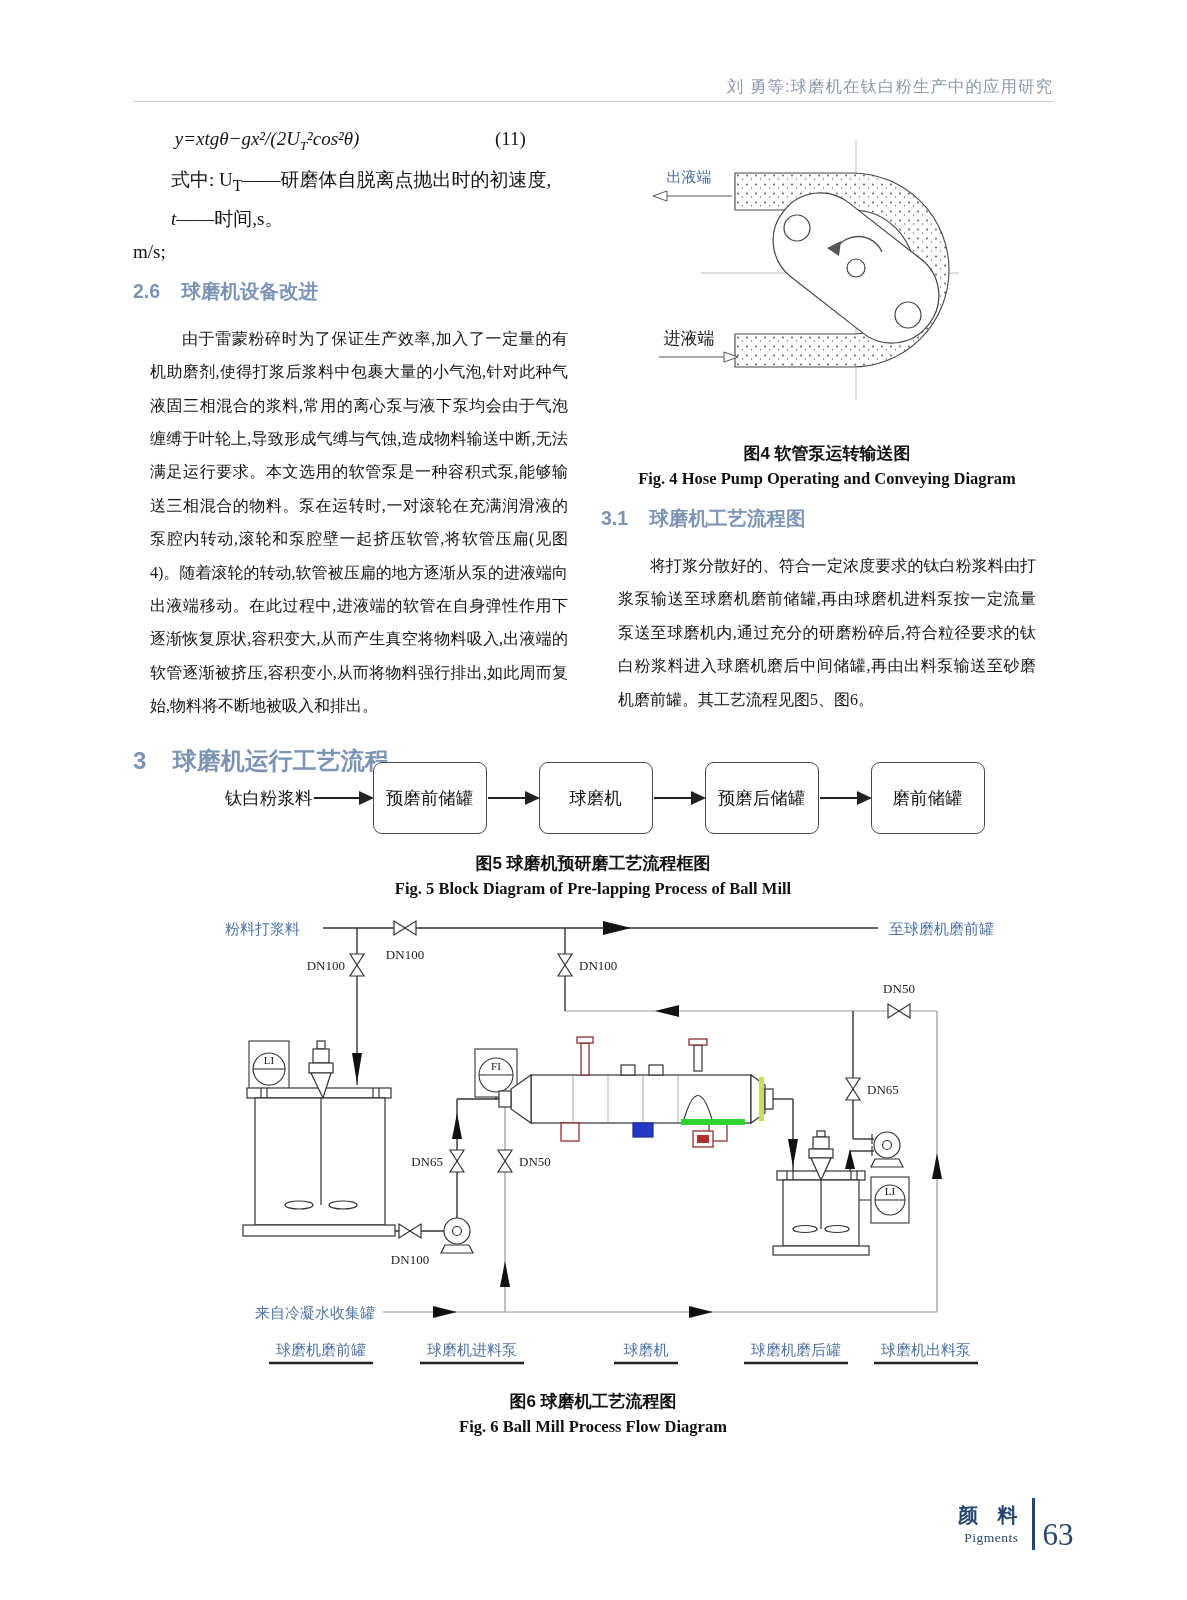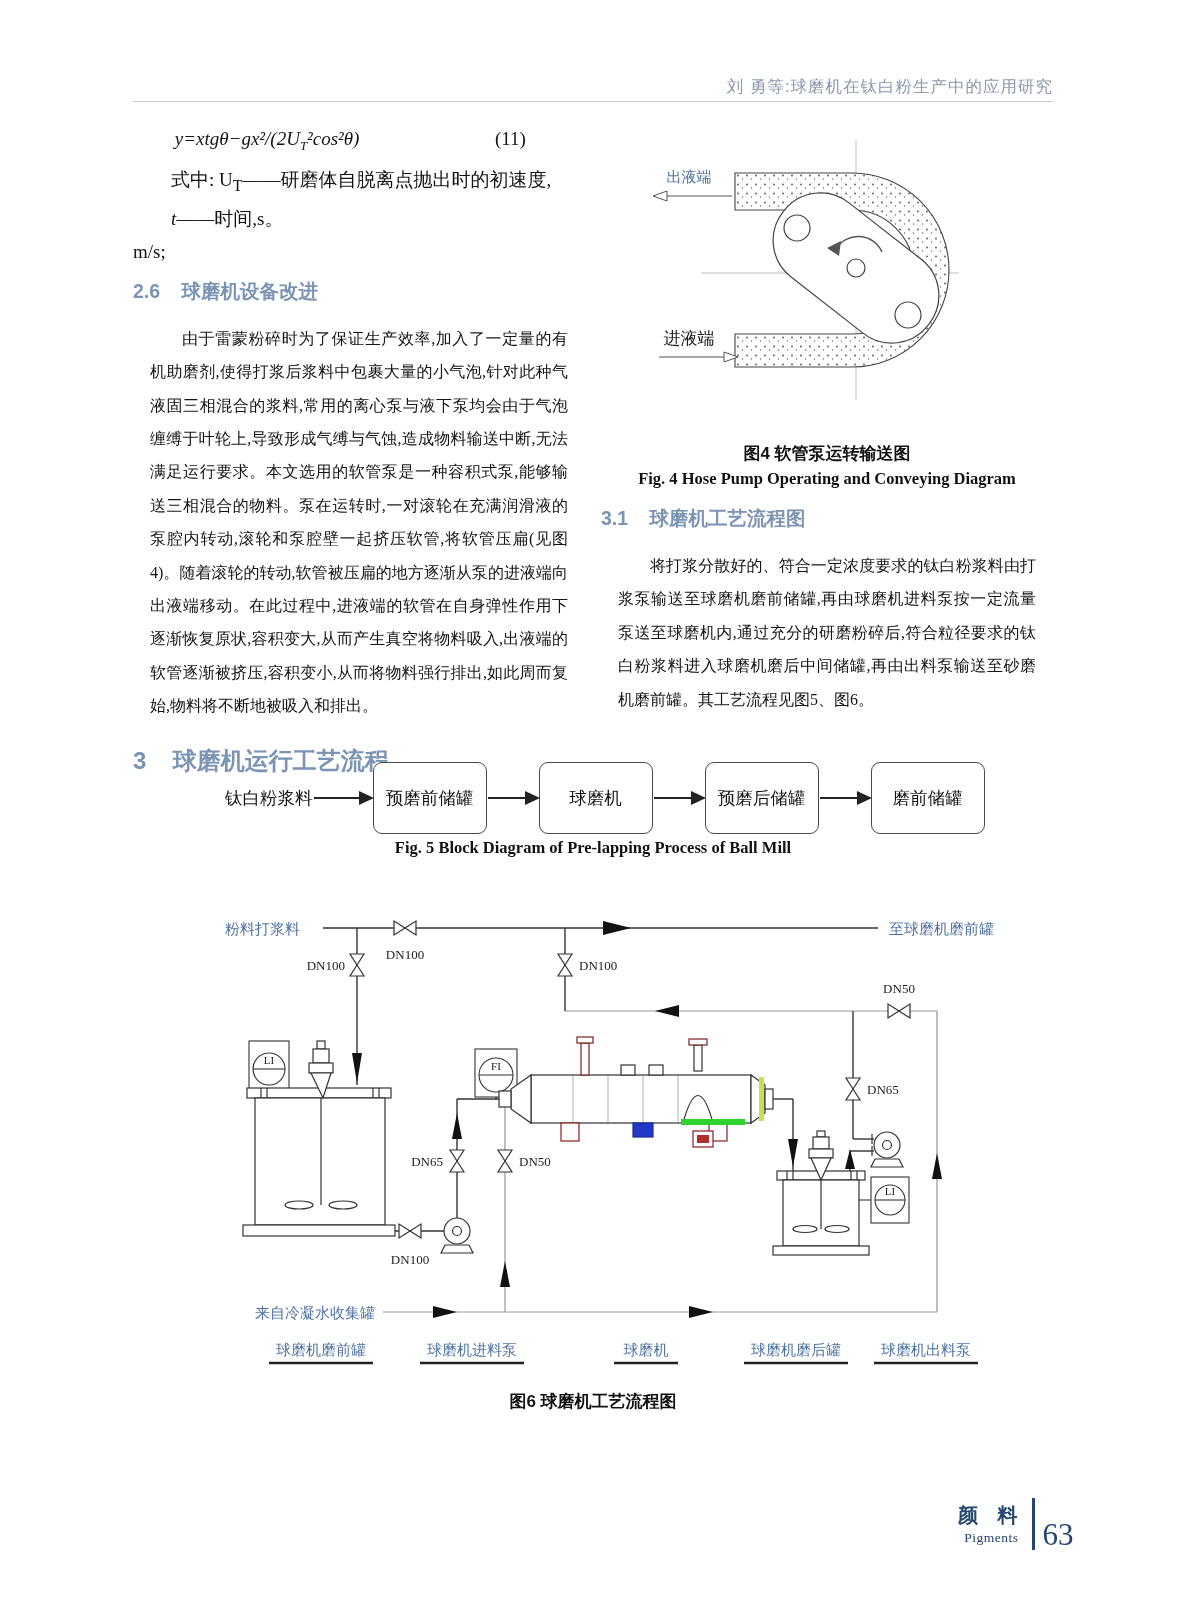--- a/index.html
+++ b/index.html
@@ -126,20 +126,21 @@
       <span class="flabel">钛白粉浆料</span>
       <span class="farrow long"></span>
       <span class="fbox">预磨前储罐</span>
       <span class="farrow"></span>
       <span class="fbox">球磨机</span>
       <span class="farrow"></span>
       <span class="fbox">预磨后储罐</span>
       <span class="farrow"></span>
       <span class="fbox">磨前储罐</span>
     </div>
+    <div class="cap cap-cn">图5  球磨机预研磨工艺流程框图</div>
     <div class="cap cap-en">Fig. 5  Block Diagram of Pre-lapping Process of Ball Mill</div>
   </div>
 
   <div class="fig6">
     <svg viewBox="0 0 920 475" width="920" height="475">
       <defs>
         <g id="valve" fill="#fff" stroke="#333" stroke-width="1.2">
           <polygon points="-7,-11 7,-11 0,0"></polygon>
           <polygon points="-7,11 7,11 0,0"></polygon>
         </g>
@@ -311,20 +312,21 @@
         <g stroke="#222" stroke-width="2.4">
           <line x1="136" y1="470" x2="240" y2="470"></line>
           <line x1="287" y1="470" x2="391" y2="470"></line>
           <line x1="481" y1="470" x2="545" y2="470"></line>
           <line x1="611" y1="470" x2="715" y2="470"></line>
           <line x1="741" y1="470" x2="845" y2="470"></line>
         </g>
       </g>
     </svg>
     <div class="cap cap-cn">图6  球磨机工艺流程图</div>
+    <div class="cap cap-en">Fig. 6  Ball Mill Process Flow Diagram</div>
   </div>
 
   <div class="footer">
     <div class="f-block">
       <div class="f-cn">颜 料</div>
       <div class="f-en">Pigments</div>
     </div>
     <div class="f-bar"></div>
     <div class="f-num">63</div>
   </div>

